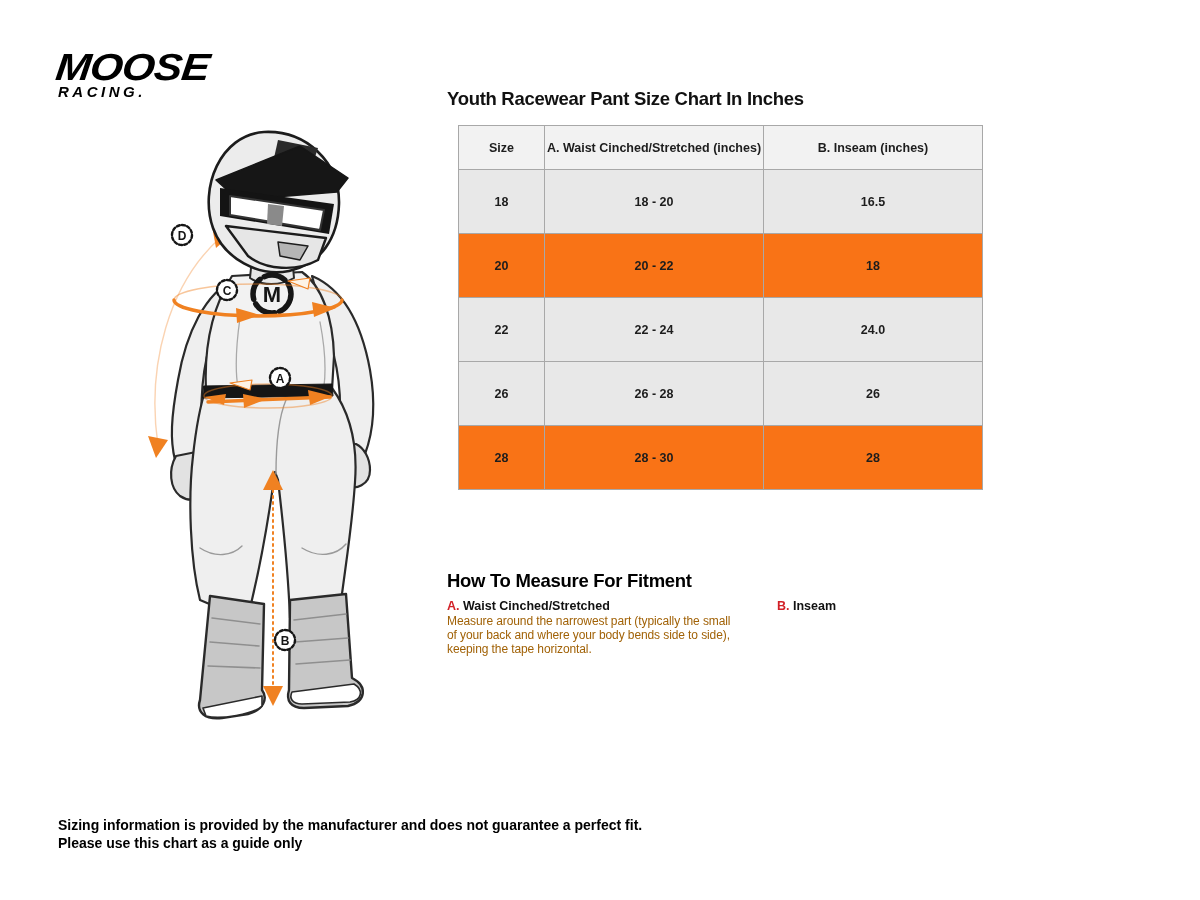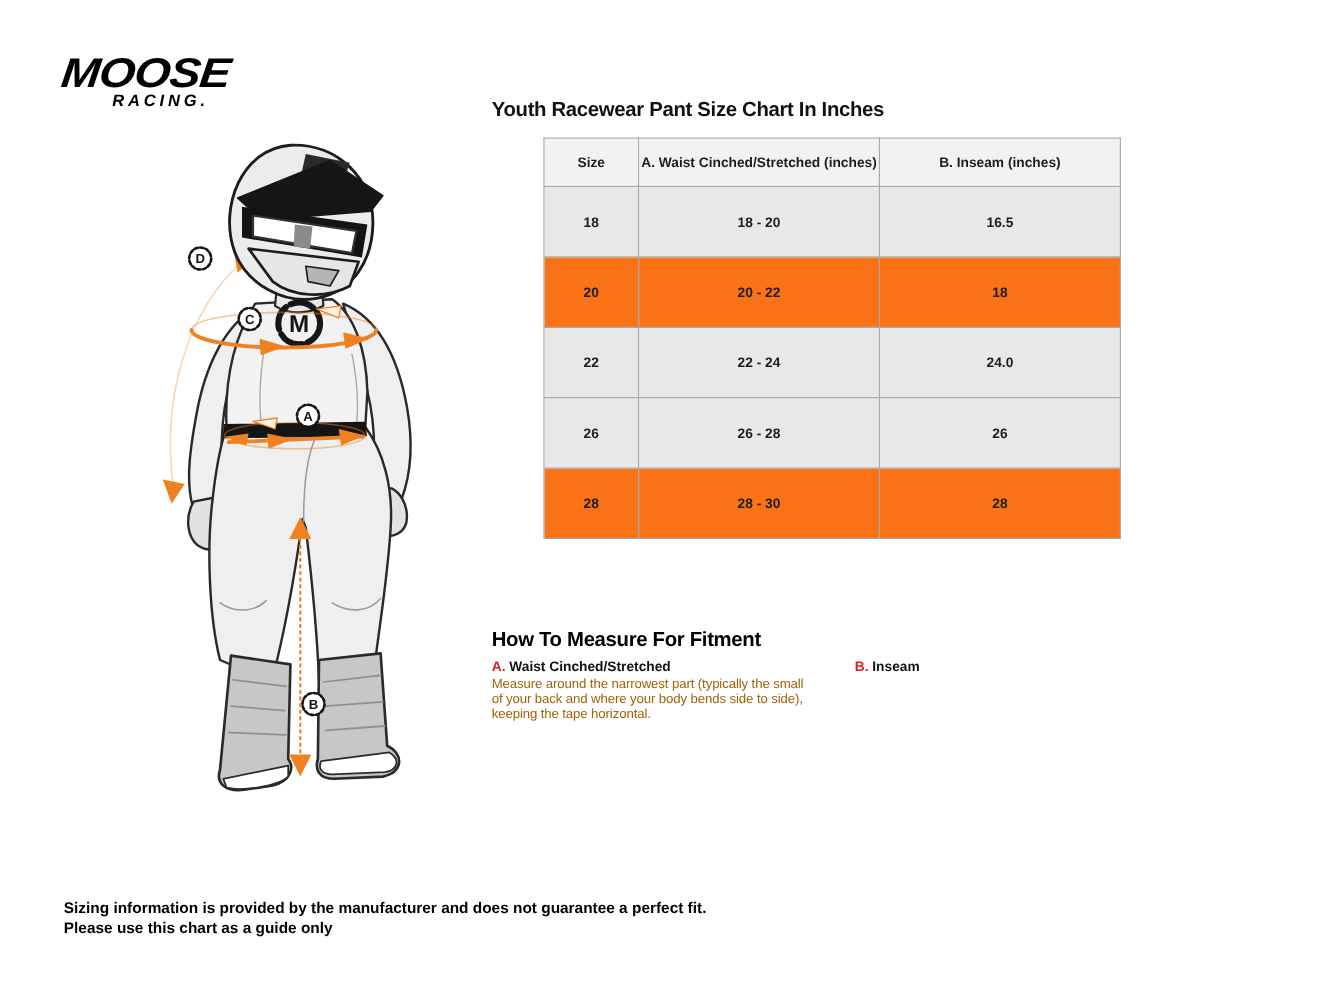--- a/index.html
+++ b/index.html
@@ -12,34 +12,34 @@
   
   .logo { position:absolute; left:58px; top:50px; width:190px; }
   .logo-top {
     font-size:46px; font-weight:900; font-style:italic; line-height:40px;
     letter-spacing:-1px; color:#000;
     transform:scale(0.92,0.82) skewX(-6deg); transform-origin:left top;
     white-space:nowrap;
   }
   .logo-bottom {
     font-size:15px; font-weight:800; font-style:italic; letter-spacing:3.5px;
-    color:#000; text-align:center; margin-top:-7px; padding-right:14px;
+    color:#000; text-align:left; margin-top:-7px; padding-right:14px;
     white-space:nowrap;
   }
 
   
   .figure-wrap { position:absolute; left:40px; top:118px; width:392px; height:632px; }
   .figure-wrap svg { width:100%; height:100%; display:block; }
 
   
   .chart-title {
     position:absolute; left:447px; top:88px;
     font-size:18.5px; font-weight:700; letter-spacing:-0.3px; color:#111;
   }
-  .size-table-wrap { position:absolute; left:463px; top:125px; width:524px;padding-left:31px; }
+  .size-table-wrap { position:absolute; left:427px; top:125px; width:524px;padding-left:31px; }
   table.size-table {
     width:100%; border-collapse:collapse; table-layout:fixed;
     border:1px solid #a8a8a8;
   }
   table.size-table th, table.size-table td {
     border:1px solid #a8a8a8; text-align:center; vertical-align:middle;
     font-size:12.5px; color:#1d1d1d;
   }
   table.size-table th { height:44px; background:#f2f2f2; font-weight:700; }
   table.size-table td { height:64px; font-weight:700; }

